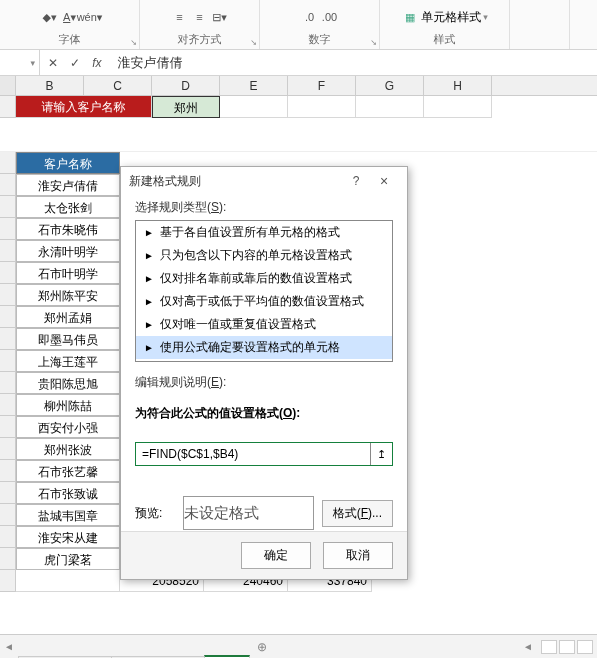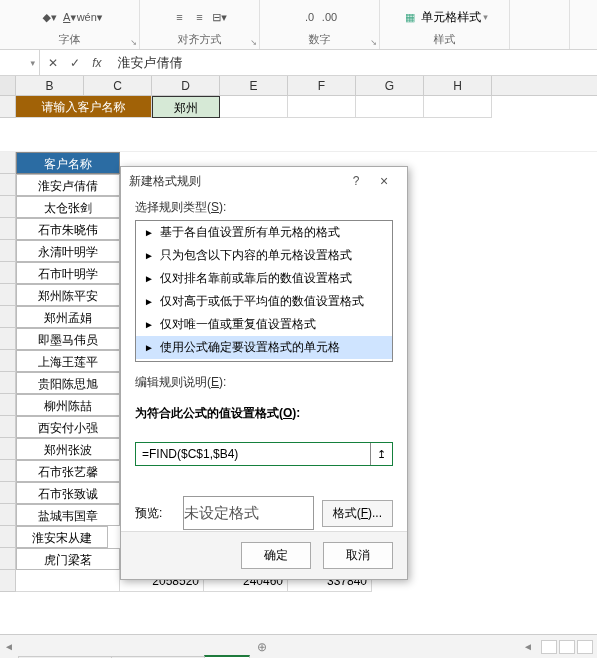--- a/index.html
+++ b/index.html
@@ -24,21 +24,21 @@
     
     .col-headers { height: 20px; display: flex; background: #f0f0f0; border-bottom: 1px solid #ccc; }
     .row-head-corner { width: 16px; border-right: 1px solid #ccc; background: #e8e8e8; }
     .col-head { width: 68px; border-right: 1px solid #ccc; text-align: center; line-height: 20px; color: #333; font-size: 12px; }
     
     
     .grid { position: relative; }
     .row { display: flex; height: 22px; }
     .row-head { width: 16px; border-right: 1px solid #ccc; border-bottom: 1px solid #ccc; background: #f0f0f0; }
     .cell { width: 68px; border-right: 1px solid #d8d8d8; border-bottom: 1px solid #d8d8d8; line-height: 22px; text-align: center; font-size: 12px; white-space: nowrap; overflow: hidden; }
-    .cell.prompt { background: #a16207; color: #fff; }
+    .cell.prompt { background: #b91c1c; color: #fff; }
     .cell.input-c { background: #d6e9d6; border: 1px solid #333; }
     .cell.header-blue { background: #2b6ca3; color: #fff; border: 1px solid #888; }
     .cell.data-col { border: 1px solid #bbb; background: #fff; }
     .cell.num { text-align: right; padding-right: 4px; }
     .spacer-rows { height: 34px; border-bottom: 1px solid #eee; }
     
     
     .dialog { position: absolute; top: 166px; left: 120px; width: 288px; height: 414px; background: #fff; border: 1px solid #aaa; box-shadow: 2px 2px 8px rgba(0,0,0,0.3); }
     .dialog-title { height: 28px; display: flex; align-items: center; padding: 0 8px; }
     .dialog-title-text { flex: 1; color: #333; }
@@ -211,21 +211,21 @@
       <div class="row">
         <div class="row-head"></div>
         <div class="cell data-col" style="width:104px">石市张致诚</div>
       </div>
       <div class="row">
         <div class="row-head"></div>
         <div class="cell data-col" style="width:104px">盐城韦国章</div>
       </div>
       <div class="row">
         <div class="row-head"></div>
-        <div class="cell data-col" style="width:92px">淮安宋从建</div>
+        <div class="cell data-col" style="width:104px">淮安宋从建</div>
       </div>
       <div class="row">
         <div class="row-head"></div>
         <div class="cell data-col" style="width:104px">虎门梁茗</div>
       </div>
     </div>
   <div class="row">
     <div class="row-head"></div>
     <div class="cell" style="width:104px"></div>
     <div class="cell num" style="width:84px">2058520</div>

